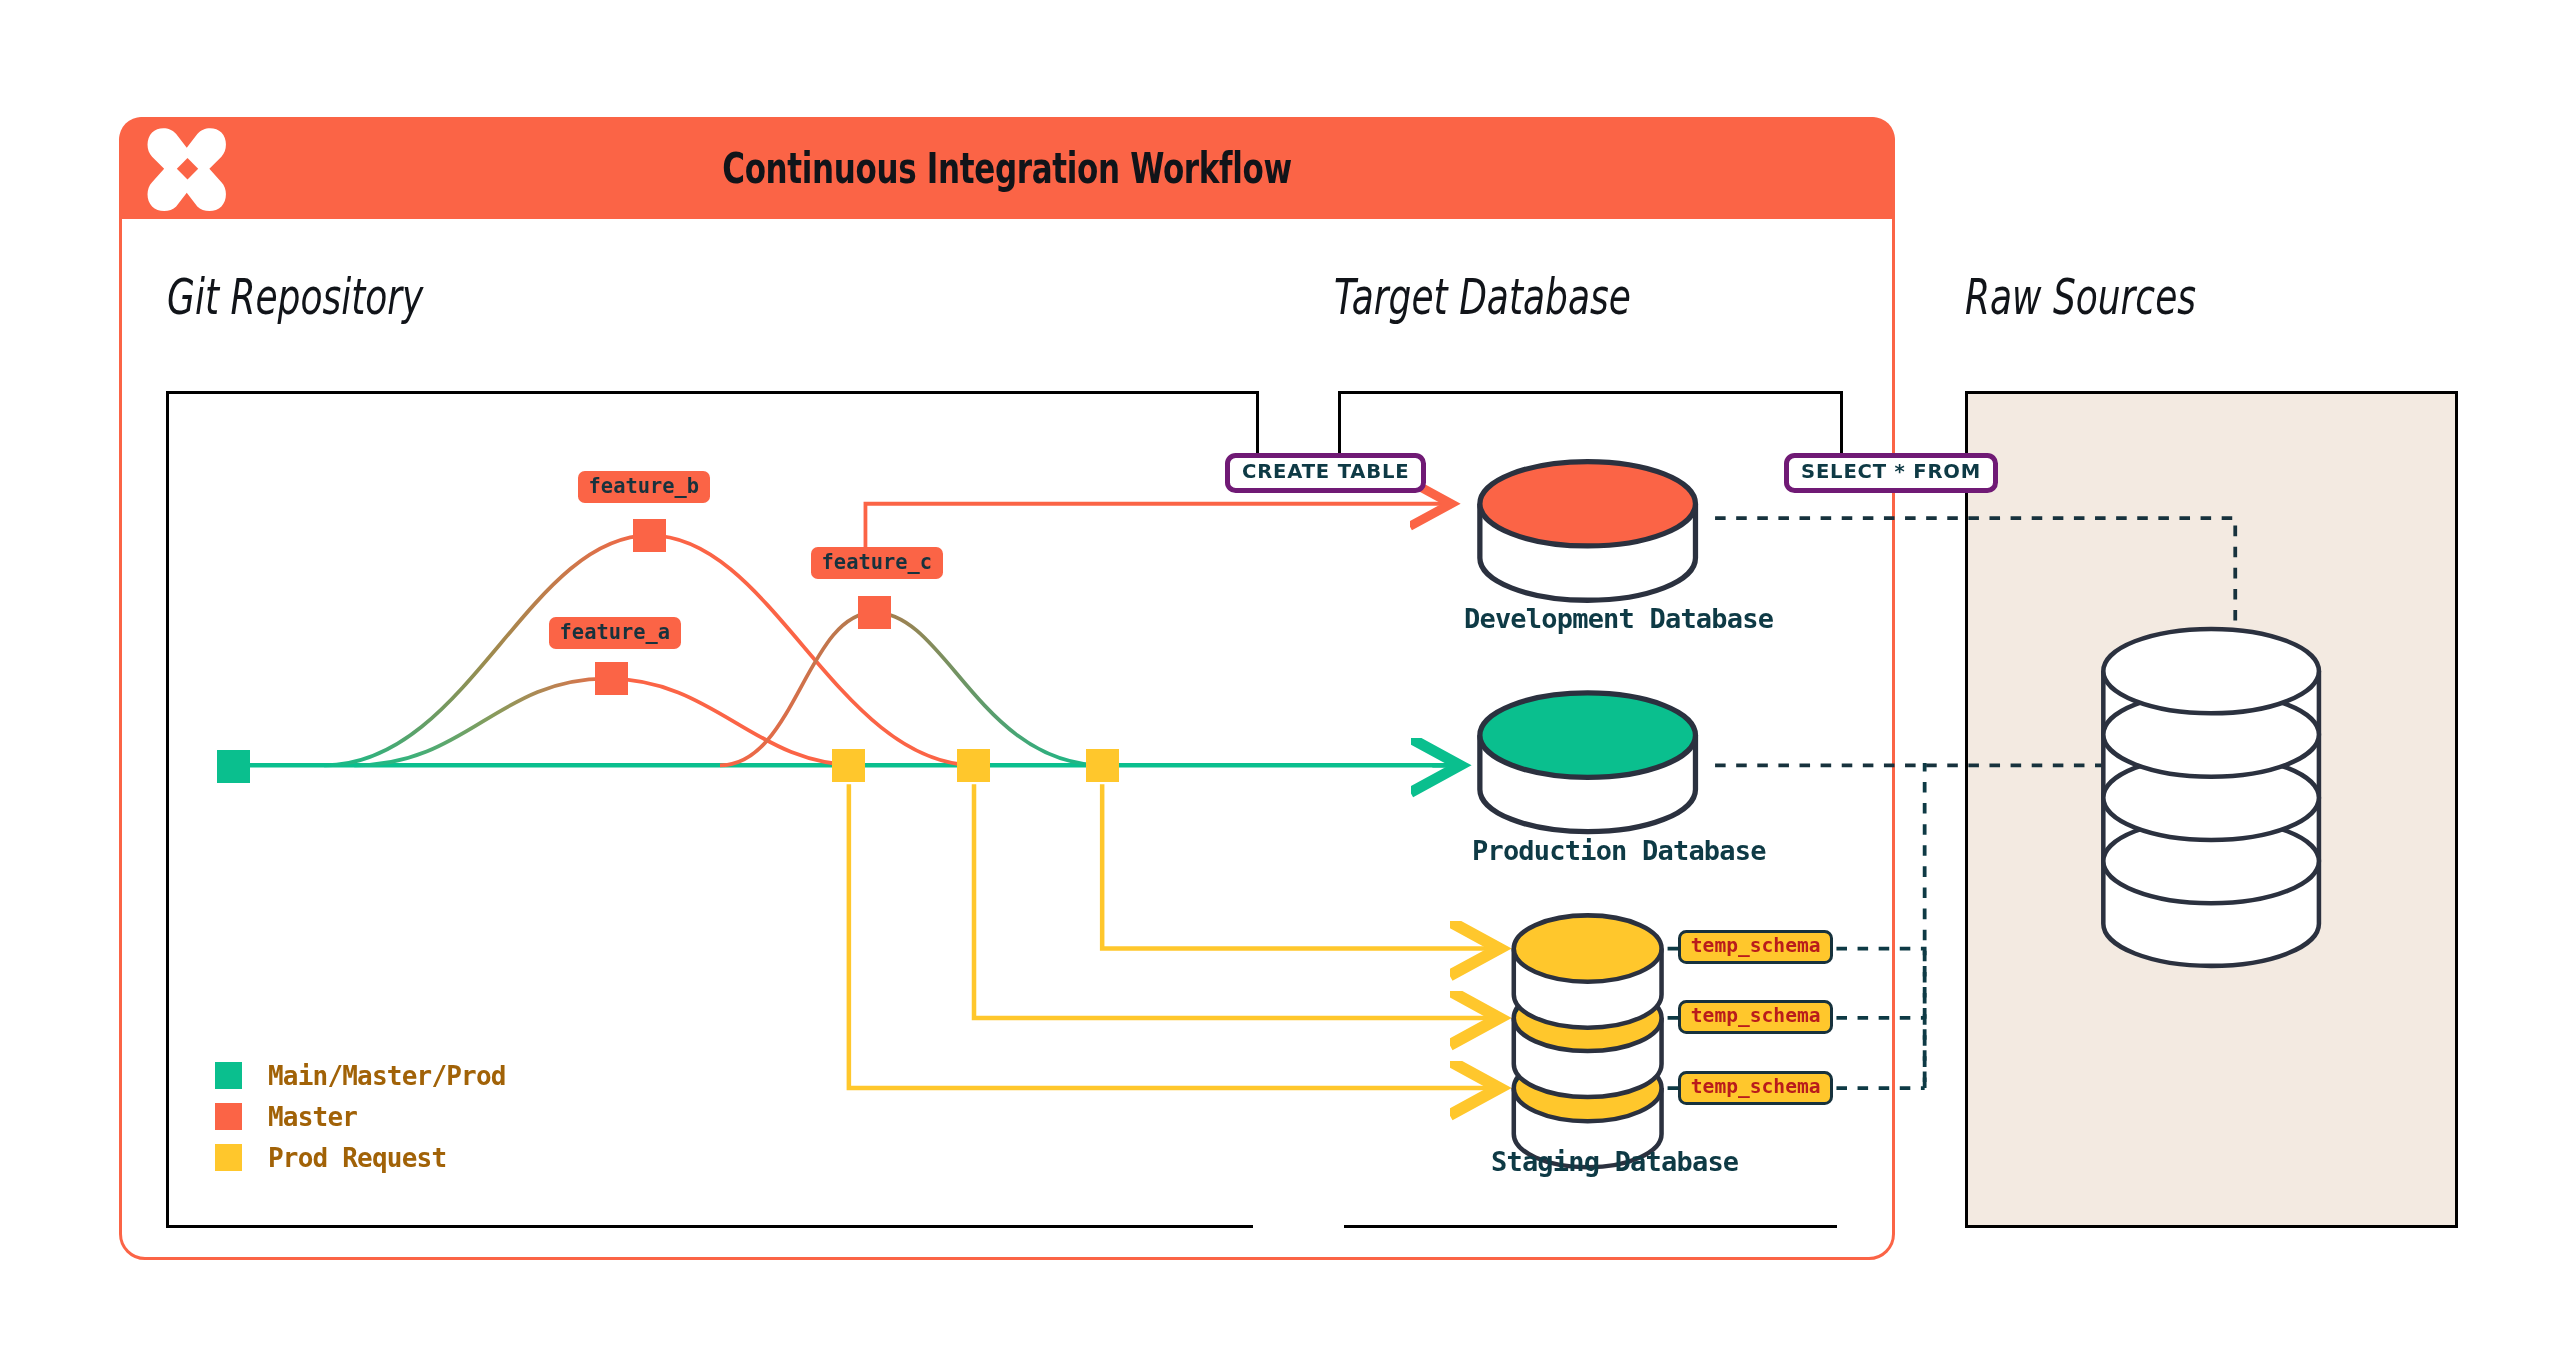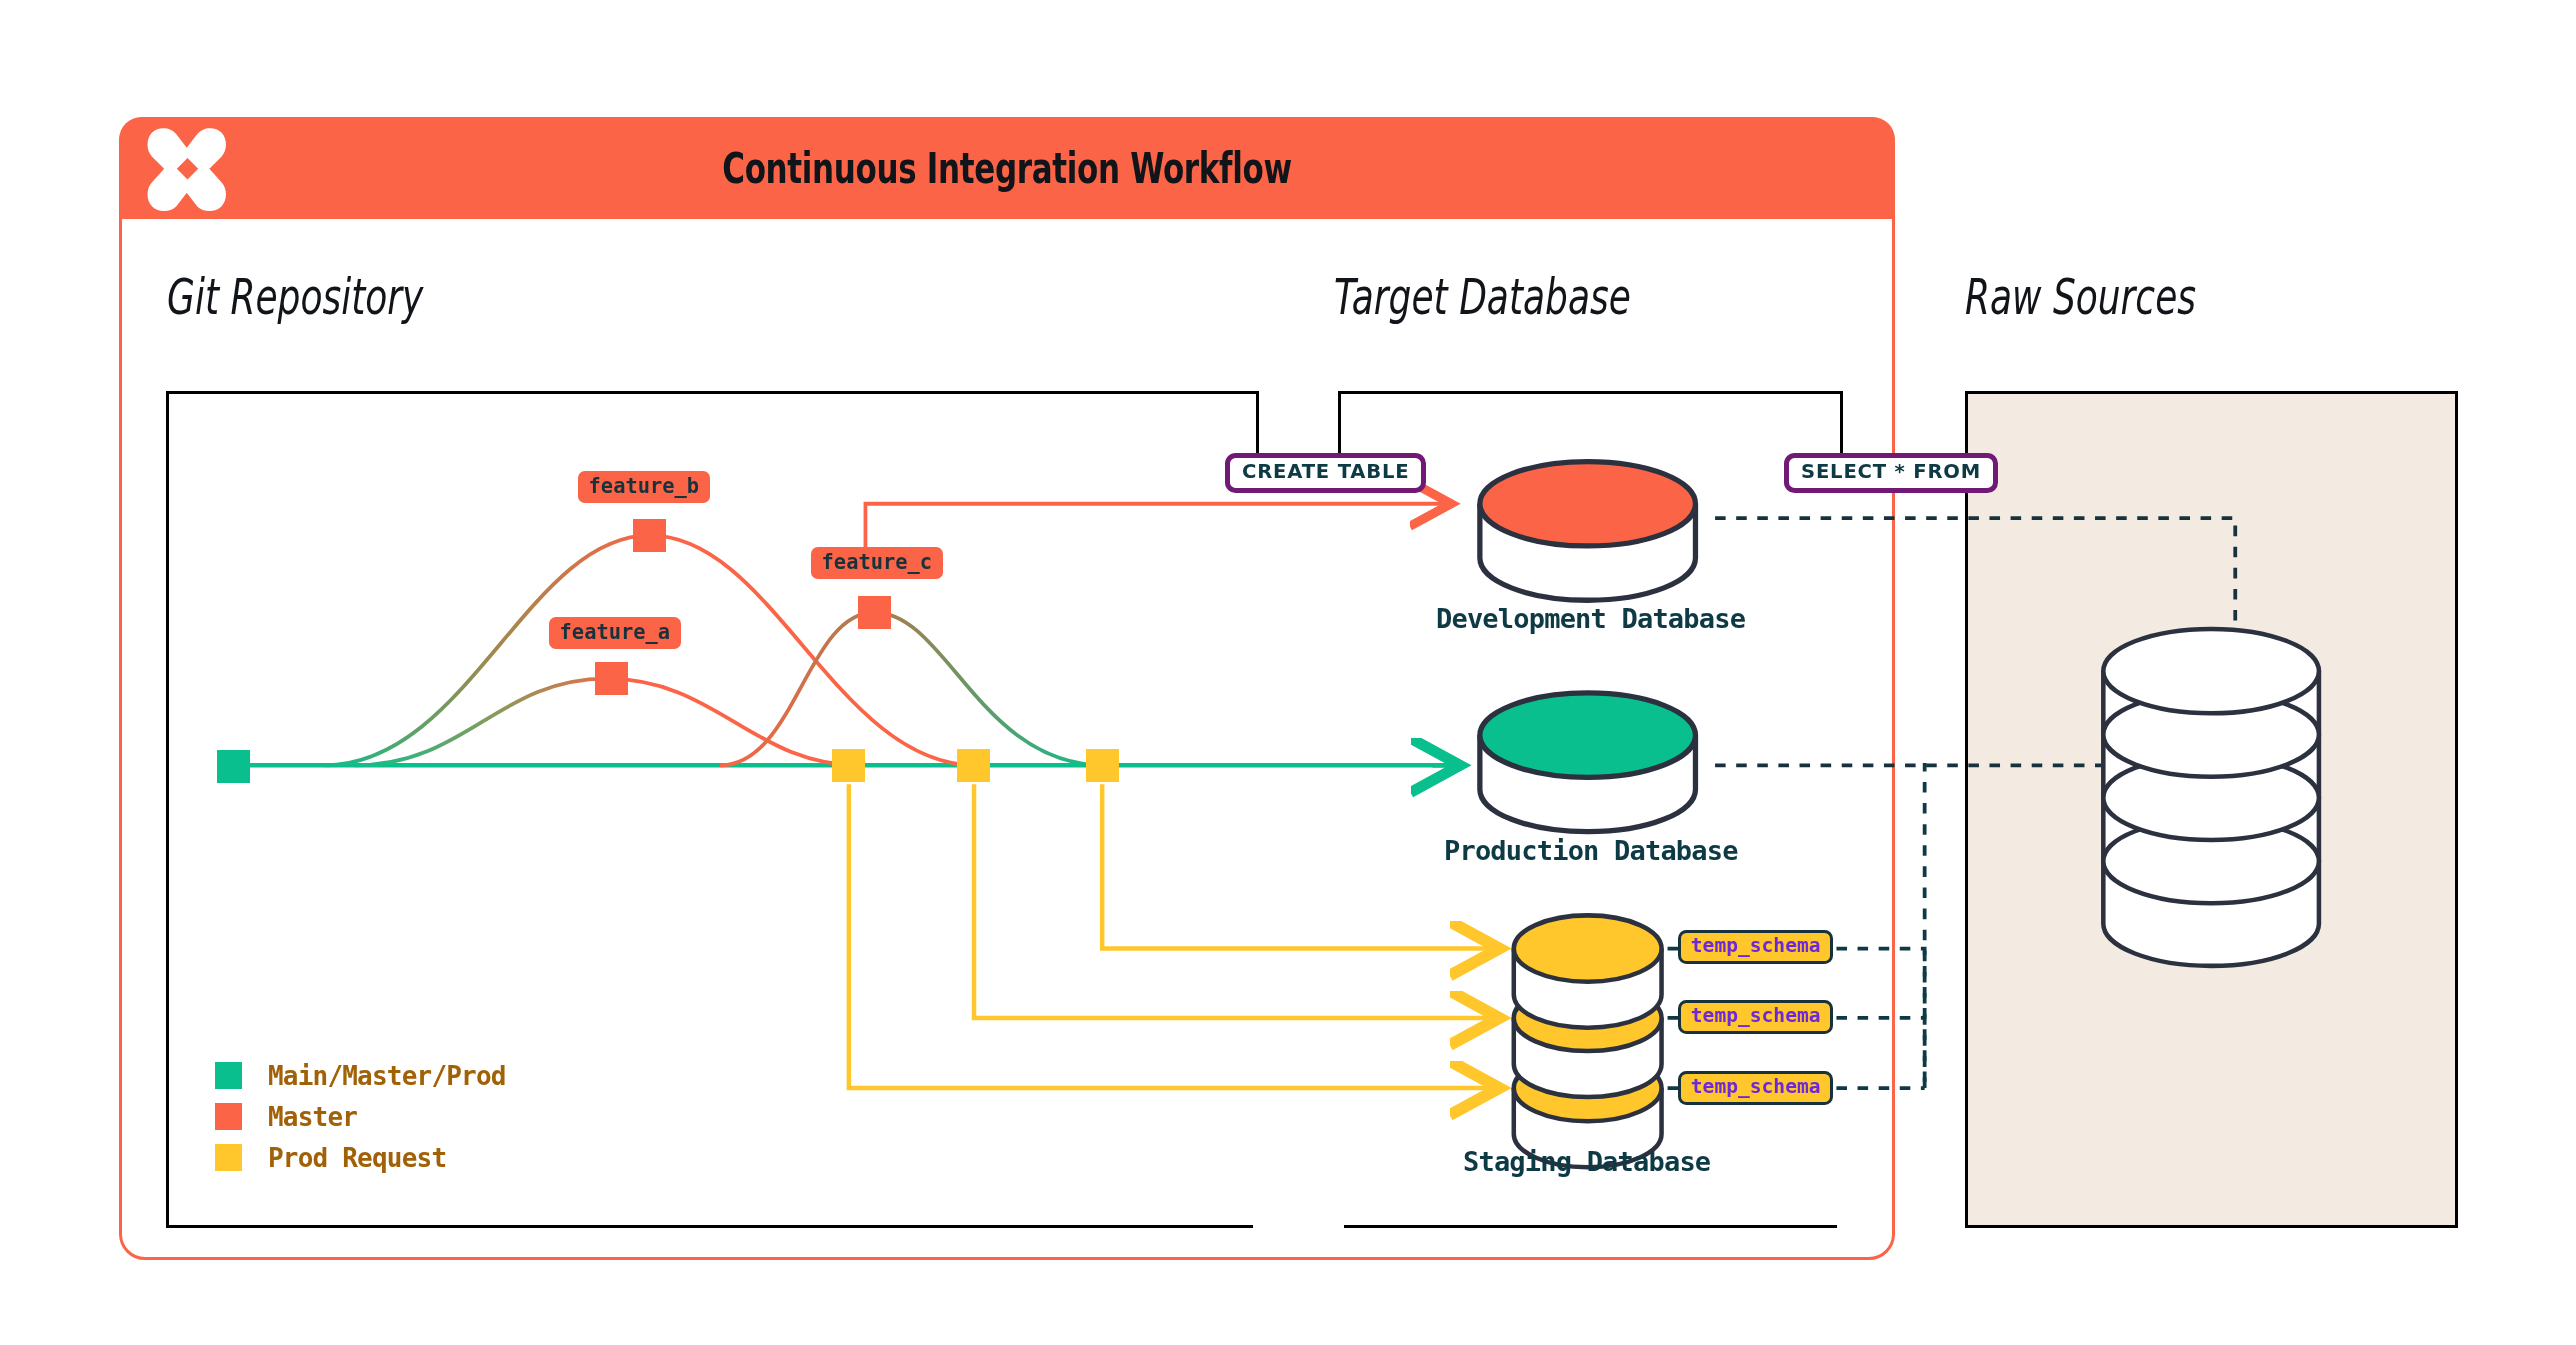--- a/index.html
+++ b/index.html
@@ -68,31 +68,31 @@
   .sqlbadge{
     position:absolute;background:#fff;color:#0E3A45;
     border:5px solid #701a75;border-radius:10.6px;
     padding:3.8px 12px 5.3px 12px;
     font-family:"DejaVu Sans","Liberation Sans",sans-serif;
     font-weight:bold;font-size:19.6px;white-space:nowrap;line-height:1.05;
     letter-spacing:0.8px;
   }
   
   .tschema{
-    position:absolute;background:#FFC72C;color:#6d28d9;
+    position:absolute;background:#FFC72C;color:#b91c1c;
     border:3px solid #17323D;border-radius:8.3px;
     padding:3px 9.8px 4.5px 9.8px;
     font-family:"DejaVu Sans Mono","Liberation Mono",monospace;
     font-weight:bold;font-size:19.6px;white-space:nowrap;line-height:1.05;
   }
   
   .dbcap{
     position:absolute;color:#0E3A45;font-weight:bold;font-size:27px;
     font-family:"DejaVu Sans Mono","Liberation Mono",monospace;
-    white-space:nowrap;letter-spacing:-0.8px;
+    white-space:nowrap;letter-spacing:-0.8px;margin-left:28px;
   }
   
   #legend{position:absolute;left:215px;top:1055px;}
   .leg-row{display:flex;align-items:center;height:41px;}
   .leg-sw{width:27px;height:27px;margin-right:26px;flex:none;}
   .leg-tx{
     color:#a16207;font-weight:bold;font-size:26px;
     font-family:"DejaVu Sans Mono","Liberation Mono",monospace;
     letter-spacing:-0.8px;white-space:nowrap;
   }

